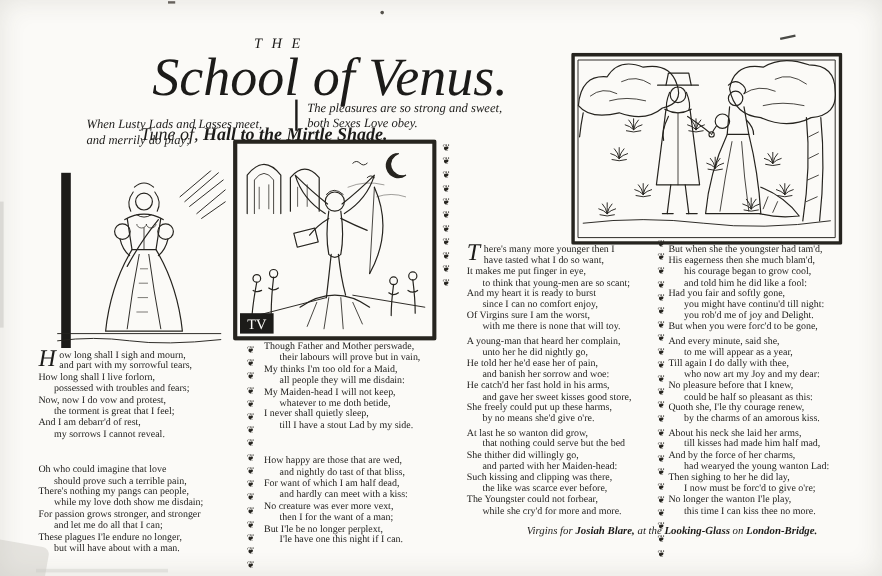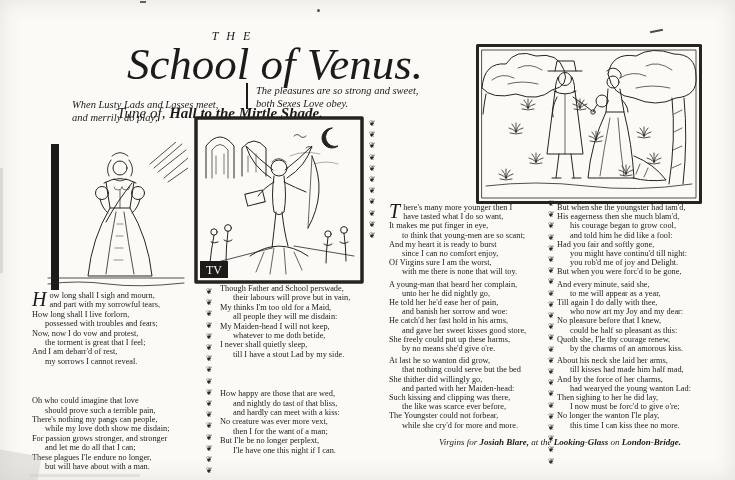--- a/index.html
+++ b/index.html
@@ -18,21 +18,21 @@
   .cpl-div{left:246px;top:83px;width:1.5px;height:26px;background:#1c1b19;}
   .tune{left:75px;top:105px;width:290px;text-align:center;font-style:italic;
         font-size:15px;white-space:nowrap;}
   .tune b{font-weight:bold;}
   
   .col{position:absolute;font-size:8.3px;line-height:9.4px;}
   .col.tight{line-height:9.2px;}
   .vl{display:block;white-space:nowrap;}
   .vl.in{margin-left:13px;}
   .stanza{overflow:visible;}
-  .stanza + .stanza{margin-top:30px;}
+  .stanza + .stanza{margin-top:20px;}
   .tight .stanza + .stanza{margin-top:3px;}
   .dc{float:left;font-style:italic;font-size:20px;line-height:17.5px;padding-right:3px;}
   
   .orn{position:absolute;white-space:pre-line;font-size:8px;line-height:11.2px;
        width:12px;text-align:center;color:#26241f;}
   
   .imprint{left:400px;top:437px;width:320px;text-align:center;font-style:italic;
            font-size:9px;white-space:nowrap;}
   .imprint b{font-weight:bold;}
   
@@ -254,32 +254,33 @@
       <span class="vl in">while my love doth show me disdain;</span>
       <span class="vl">For passion grows stronger, and stronger</span>
       <span class="vl in">and let me do all that I can;</span>
       <span class="vl">These plagues I'le endure no longer,</span>
       <span class="vl in">but will have about with a man.</span>
     </div>
   </div>
 
   <div class="col" style="left:220px;top:284px;width:170px">
     <div class="stanza">
-      <span class="vl">Though Father and School perswade,</span>
+      <span class="vl">Though Father and Mother perswade,</span>
       <span class="vl in">their labours will prove but in vain,</span>
       <span class="vl">My thinks I'm too old for a Maid,</span>
       <span class="vl in">all people they will me disdain:</span>
       <span class="vl">My Maiden-head I will not keep,</span>
       <span class="vl in">whatever to me doth betide,</span>
       <span class="vl">I never shall quietly sleep,</span>
       <span class="vl in">till I have a stout Lad by my side.</span>
     </div>
     <div class="stanza">
       <span class="vl">How happy are those that are wed,</span>
       <span class="vl in">and nightly do tast of that bliss,</span>
+      <span class="vl">For want of which I am half dead,</span>
       <span class="vl in">and hardly can meet with a kiss:</span>
       <span class="vl">No creature was ever more vext,</span>
       <span class="vl in">then I for the want of a man;</span>
       <span class="vl">But I'le be no longer perplext,</span>
       <span class="vl in">I'le have one this night if I can.</span>
     </div>
   </div>
 
   <div class="col tight" style="left:389px;top:203px;width:152px">
     <div class="stanza">

